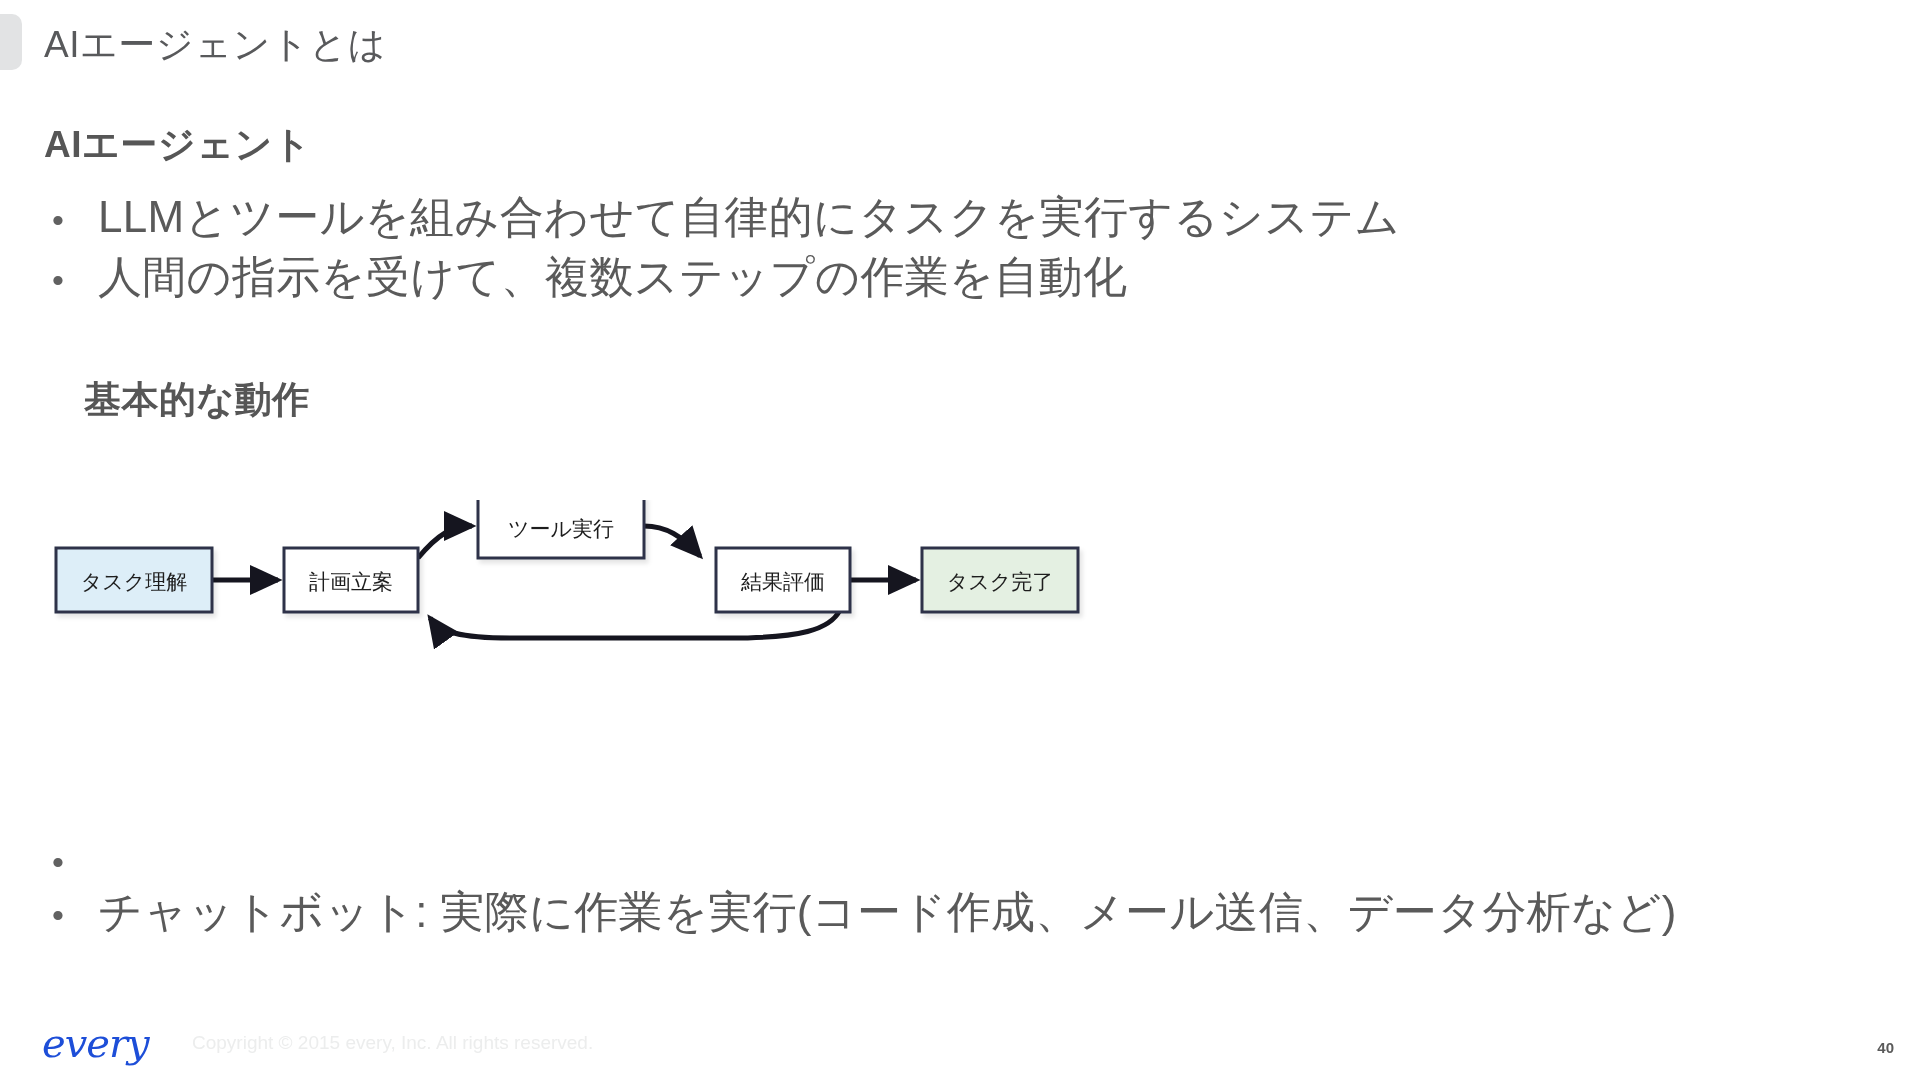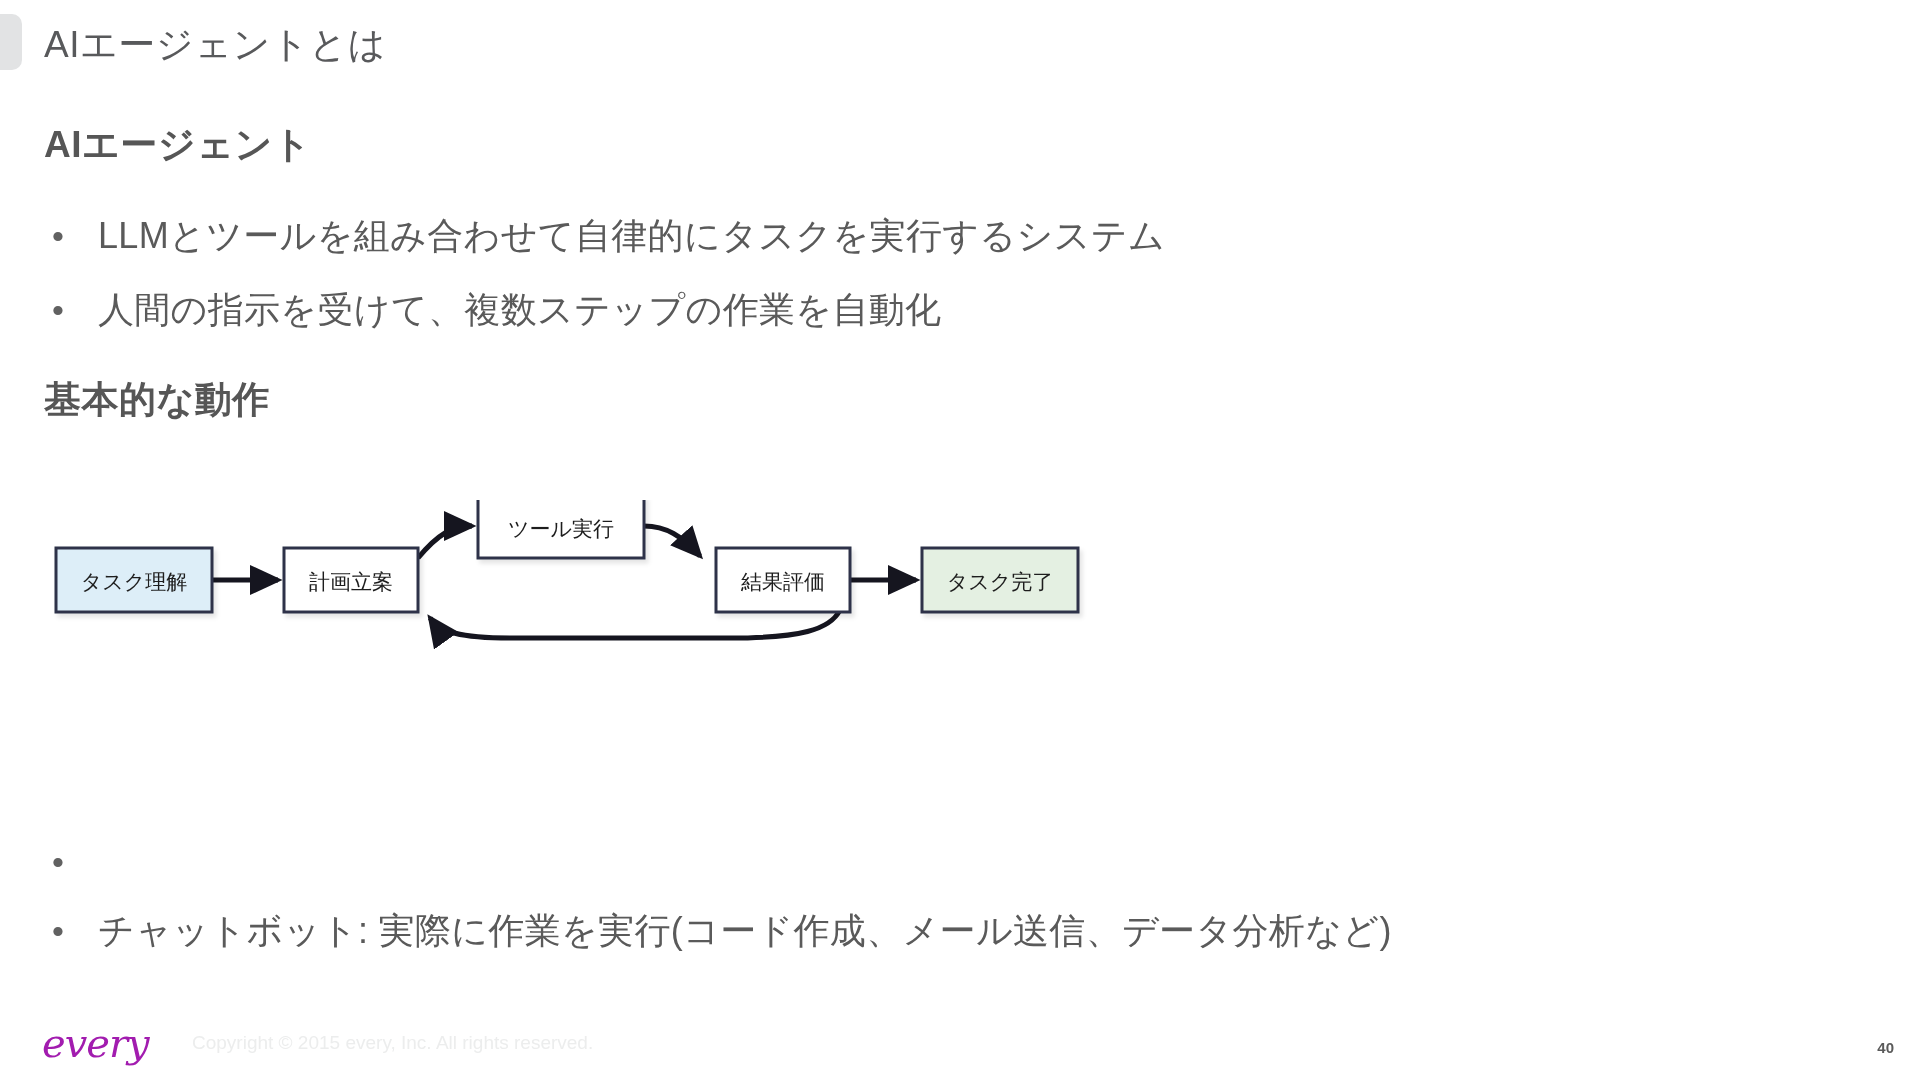--- a/index.html
+++ b/index.html
@@ -40,46 +40,45 @@
   .section-heading {
     position:absolute;
     left:44px;
     font-size:37px;
     font-weight:bold;
     color:#565656;
     letter-spacing:.5px;
     white-space:nowrap;
   }
   #heading-agent   { top:120px; }
-  #heading-flow    { top:375px; }
+  #heading-flow    { top:375px;margin-left:40px; }
   #heading-diff    { top:775px; }
 
   .bullet-list { position:absolute; left:52px; }
   #bullets-agent { top:190px; }
   #bullets-diff  { top:845px; }
 
   .bullet-row {
     display:flex;
     align-items:baseline;
     margin-bottom:6px;
     white-space:nowrap;
   }
   .bullet-dot {
     width:46px;
     font-size:34px;
     line-height:1;
     color:#616161;
     flex:0 0 46px;
   }
   .bullet-text {
-    font-size:36px;
+    font-size:44px;
     line-height:1.22;
     color:#5a5a5a;
     letter-spacing:.3px;
-    margin-top:24px;
   }
 
   
   .diagram {
     position:absolute;
     left:40px; top:500px;
     width:1120px; height:160px;
   }
   .diagram svg { display:block; }
 
@@ -98,21 +97,21 @@
   }
 
   
   .footer { position:absolute; left:0; bottom:0; width:100%; height:70px; }
   .logo-every {
     position:absolute;
     left:42px; bottom:14px;
     font-family:"DejaVu Serif", serif;
     font-style:italic;
     font-size:40px;
-    color:#a21caf;
+    color:#1d4ed8;
     letter-spacing:-1px;
     margin-top:24px;
   }
   .copyright {
     position:absolute;
     left:192px; bottom:26px;
     font-size:19px;
     color:#eceded;
     white-space:nowrap;
   }

